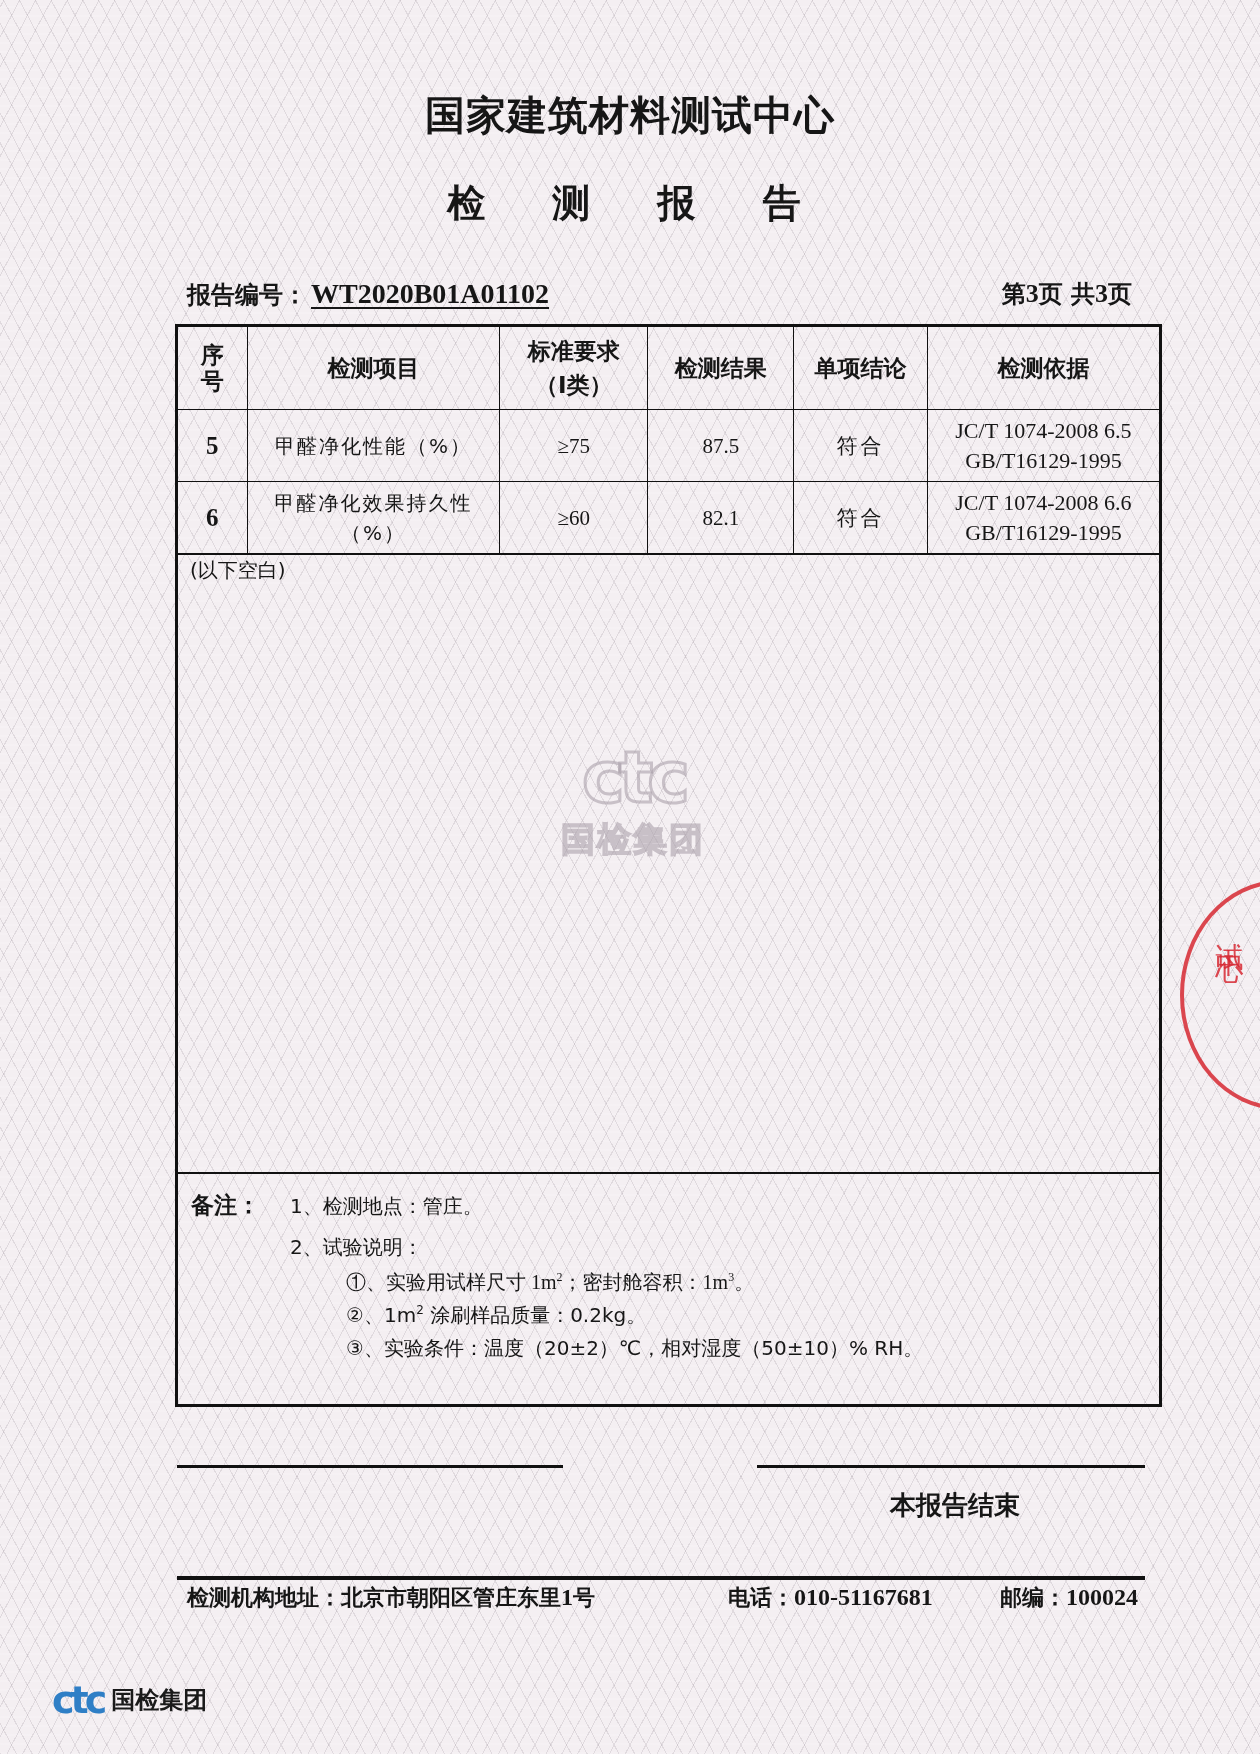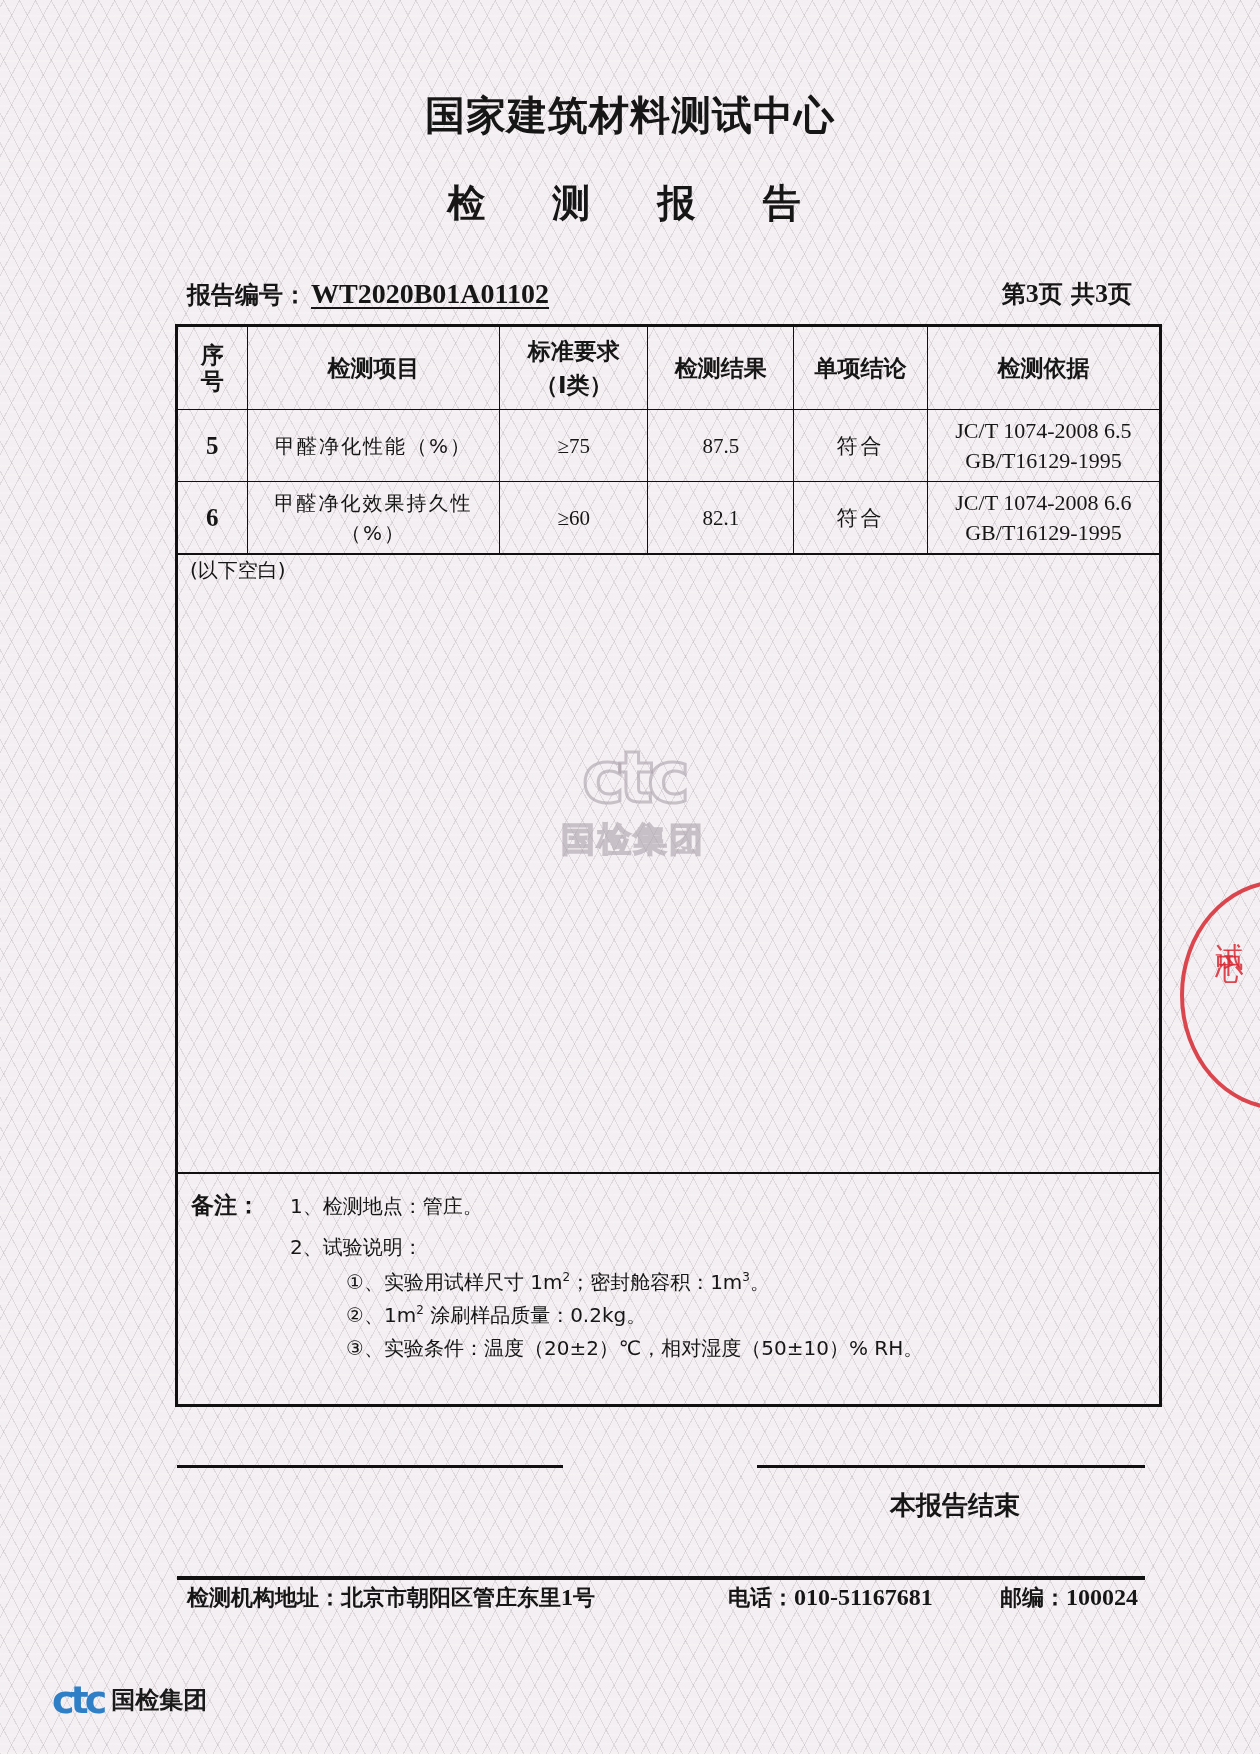--- a/index.html
+++ b/index.html
@@ -120,21 +120,21 @@
 
   <div class="abs watermark" style="left:355px; top:410px;">
     <div class="wm-logo">ctc</div>
     <div class="wm-text">国检集团</div>
   </div>
 
   <div class="abs remarks-div"></div>
   <div class="abs remarks-label">备注：</div>
   <div class="abs remark-line" style="left:112px; top:866px;">1、检测地点：管庄。</div>
   <div class="abs remark-line" style="left:112px; top:907px;">2、试验说明：</div>
-  <div class="abs remark-line" style="left:168px; top:942px;"><span>①、实验用试样尺寸 1m</span><sup>2</sup><span>；密封舱容积：1m</span><sup>3</sup><span>。</span></div>
+  <div class="abs remark-line" style="left:168px; top:942px;font-family:Liberation Serif, serif;"><span>①、实验用试样尺寸 1m</span><sup>2</sup><span>；密封舱容积：1m</span><sup>3</sup><span>。</span></div>
   <div class="abs remark-line" style="left:168px; top:975px;"><span>②、1m</span><sup>2</sup><span> 涂刷样品质量：0.2kg。</span></div>
   <div class="abs remark-line" style="left:168px; top:1008px;">③、实验条件：温度（20±2）℃，相对湿度（50±10）% RH。</div>
 </div>
 
 <div class="abs end-line" style="left:177px; width:386px;"></div>
 <div class="abs end-text">本报告结束</div>
 <div class="abs end-line" style="left:757px; width:388px;"></div>
 
 <div class="abs footer-rule"></div>
 <div class="abs footer" style="left:187px;">

